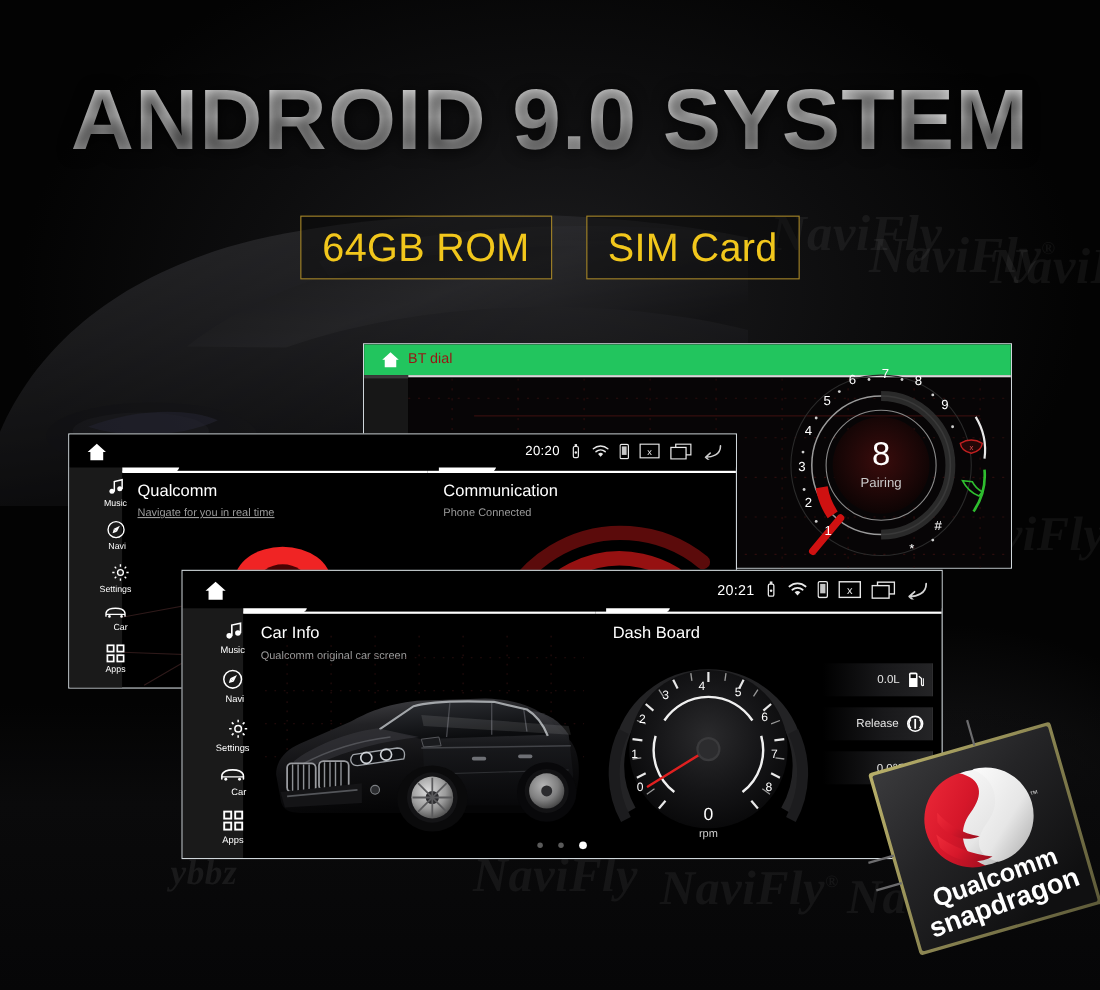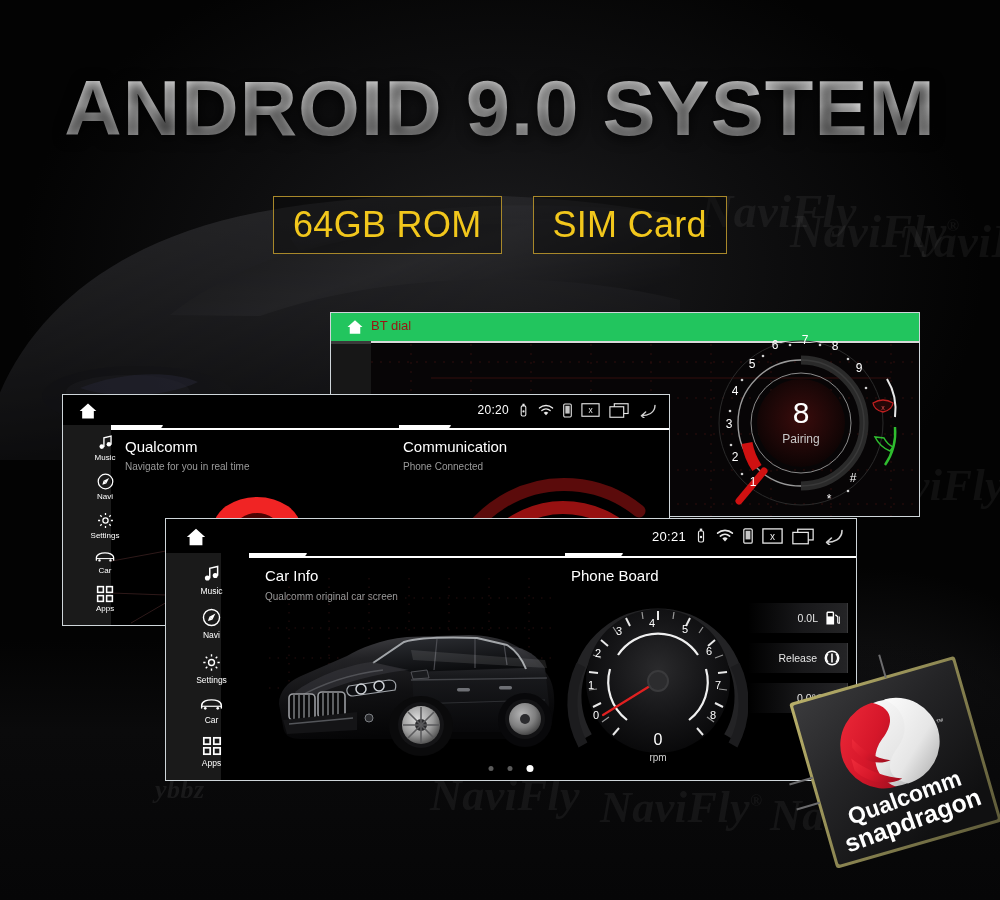--- a/index.html
+++ b/index.html
@@ -98,21 +98,21 @@
   .sb-time { font-size:12px; color:#fff; letter-spacing:.3px; }
   .sb-ico { display:flex; align-items:center; }
   .home-ico { position:absolute; display:flex; align-items:center; justify-content:center; }
 
   .sidebar {
     position:absolute; left:0;
     background:#1a1a1a;
     display:flex; flex-direction:column; align-items:center;
     z-index:5;
   }
-  .sb-item { display:flex; flex-direction:column; align-items:center;margin-left:36px; }
+  .sb-item { display:flex; flex-direction:column; align-items:flex-end;margin-left:36px; }
   .sb-label { color:#fff; line-height:1.1; }
 
   .panes { position:absolute; display:flex; }
   .pane { position:relative; overflow:hidden; }
   .pane-rule {
     position:absolute; left:0; top:0; height:3px; background:#fff; width:100%;
   }
   .pane-tab {
     position:absolute; left:0; top:-1px; height:5px; background:#fff;
     border-bottom-right-radius:6px;
@@ -163,21 +163,21 @@
 </div>
 
 <div class="wm" style="left:700px;  top:185px; font-size:46px;"><span>NaviFly</span></div>
 <div class="wm" style="left:790px;  top:205px; font-size:46px;"><span>NaviFly</span><sup>®</sup></div>
 <div class="wm" style="left:900px;  top:215px; font-size:46px;"><span>NaviFly</span></div>
 <div class="wm" style="left:540px;  top:455px; font-size:44px;"><span>NaviFly</span></div>
 <div class="wm" style="left:855px;  top:460px; font-size:44px;"><span>NaviFly</span></div>
 <div class="wm" style="left:430px;  top:770px; font-size:44px;"><span>NaviFly</span></div>
 <div class="wm" style="left:600px;  top:782px; font-size:44px;"><span>NaviFly</span><sup>®</sup></div>
 <div class="wm" style="left:770px;  top:790px; font-size:44px;"><span>NaviFly</span></div>
-<div class="wm" style="left:155px;  top:775px; font-size:26px; color:rgba(255,255,255,.07);"><span>ybbz</span></div>
+<div class="wm" style="left:155px;  top:775px; font-size:32px; color:rgba(255,255,255,.07);"><span>ybbz</span></div>
 
 <div class="headline">ANDROID 9.0 SYSTEM</div>
 
 <div class="badge-row">
   <div class="badge">64GB ROM</div>
   <div class="badge">SIM Card</div>
 </div>
 
 <div class="screen" style="left:330px; top:312px; width:590px; height:205px;">
 
@@ -373,21 +373,21 @@
       <div class="sb-label" style="font-size:8px;margin-top:2px;">Apps</div>
     </div>
   </div>
 
   <div class="panes" style="left:48px; top:30px; width:560px; height:202px;">
 
     <div class="pane" style="width:278px;height:202px;">
       <div class="pane-tab" style="width:52px;"></div>
       <div class="pane-rule" style="top:3px;height:2px;"></div>
       <div class="pane-title" style="position:absolute;left:14px;top:13px;font-size:15px;">Qualcomm</div>
-      <div class="pane-sub" style="position:absolute;left:14px;top:36px;font-size:10px;">Navigate for you in real time</div>
+      <div class="pane-sub" style="position:absolute;left:14px;top:36px;font-size:10px;text-decoration:underline;">Navigate for you in real time</div>
       <svg style="position:absolute;left:0;top:28px;width:278px;height:174px;" viewBox="0 0 278 174">
         <g stroke="#3a2020" stroke-width="1" opacity=".8" fill="none">
           <path d="M-10,110 L120,86 L278,120"></path>
             <path d="M20,170 L140,100 L278,80"></path>
           <path d="M60,174 L110,96 L160,174"></path>
             <path d="M0,140 L278,150"></path>
         </g>
         <ellipse cx="146" cy="110" rx="52" ry="10" fill="#7a0d0d" opacity=".28"></ellipse>
         <ellipse cx="146" cy="88" rx="44" ry="38" fill="#e01b1b"></ellipse>
         <ellipse cx="146" cy="88" rx="22" ry="19" fill="#6e0707"></ellipse>
@@ -505,21 +505,21 @@
             <rect x="2" y="13" width="7" height="7"></rect>
             <rect x="13" y="13" width="7" height="7"></rect>
           </g>
         </svg>
       <div class="sb-label" style="font-size:8.5px;margin-top:3px;">Apps</div>
     </div>
   </div>
 
   <div class="panes" style="left:55px; top:34px; width:637px; height:229px;">
 
-    <div class="pane" style="width:320px;height:229px;margin-left:28px;">
+    <div class="pane" style="width:320px;height:229px;">
       <div class="pane-tab" style="width:58px;"></div>
       <div class="pane-rule" style="top:3px;height:2px;"></div>
       <div class="pane-title" style="position:absolute;left:16px;top:14px;font-size:15px;">Car Info</div>
       <div class="pane-sub" style="position:absolute;left:16px;top:38px;font-size:10px;">Qualcomm original car screen</div>
 
       <svg style="position:absolute;left:0;top:5px;width:320px;height:224px;" viewBox="0 0 320 224">
         <g stroke="#3b1414" stroke-width="1" stroke-dasharray="1.5 7" opacity=".7">
           <line x1="40" y1="20" x2="40" y2="150"></line>
             <line x1="80" y1="20" x2="80" y2="150"></line>
           <line x1="120" y1="20" x2="120" y2="150"></line>
@@ -629,21 +629,21 @@
           <circle cx="264" cy="111" r="5" fill="#2b2b2e"></circle>
         </g>
 
         <path d="M150,42 L284,52 L286,60 L152,52 Z" fill="#ffffff" opacity=".10"></path>
       </svg>
     </div>
 
     <div class="pane" style="width:317px;height:229px;">
       <div class="pane-tab" style="width:58px;left:10px;"></div>
       <div class="pane-rule" style="top:3px;height:2px;"></div>
-      <div class="pane-title" style="position:absolute;left:16px;top:14px;font-size:15px;">Phone Board</div>
+      <div class="pane-title" style="position:absolute;left:16px;top:14px;font-size:15px;">Dash Board</div>
 
       <svg style="position:absolute;left:8px;top:42px;width:190px;height:182px;" viewBox="0 0 190 182">
         <defs>
           <radialGradient id="tachface" cx="50%" cy="42%" r="62%">
             <stop offset="0%" stop-color="#2a2a2c"></stop>
             <stop offset="55%" stop-color="#151517"></stop>
             <stop offset="100%" stop-color="#070708"></stop>
           </radialGradient>
         </defs>
 

